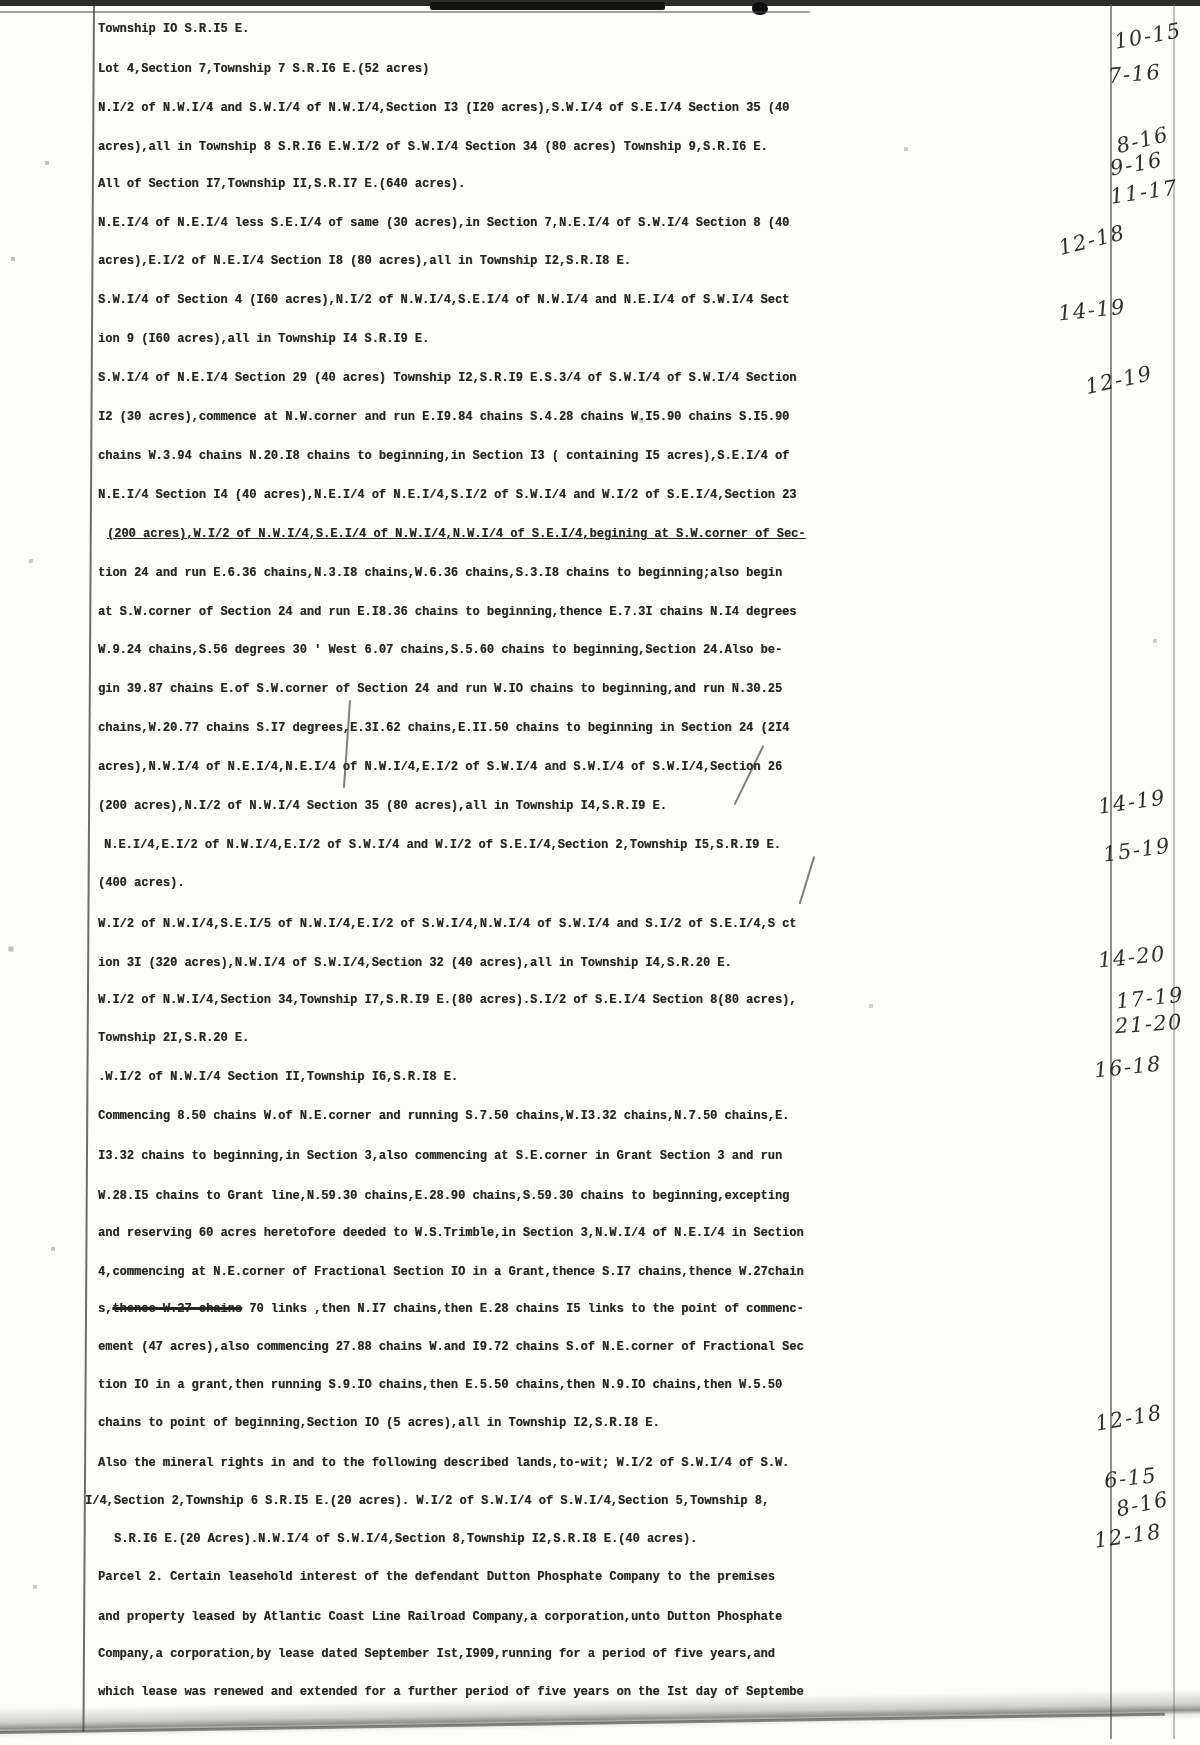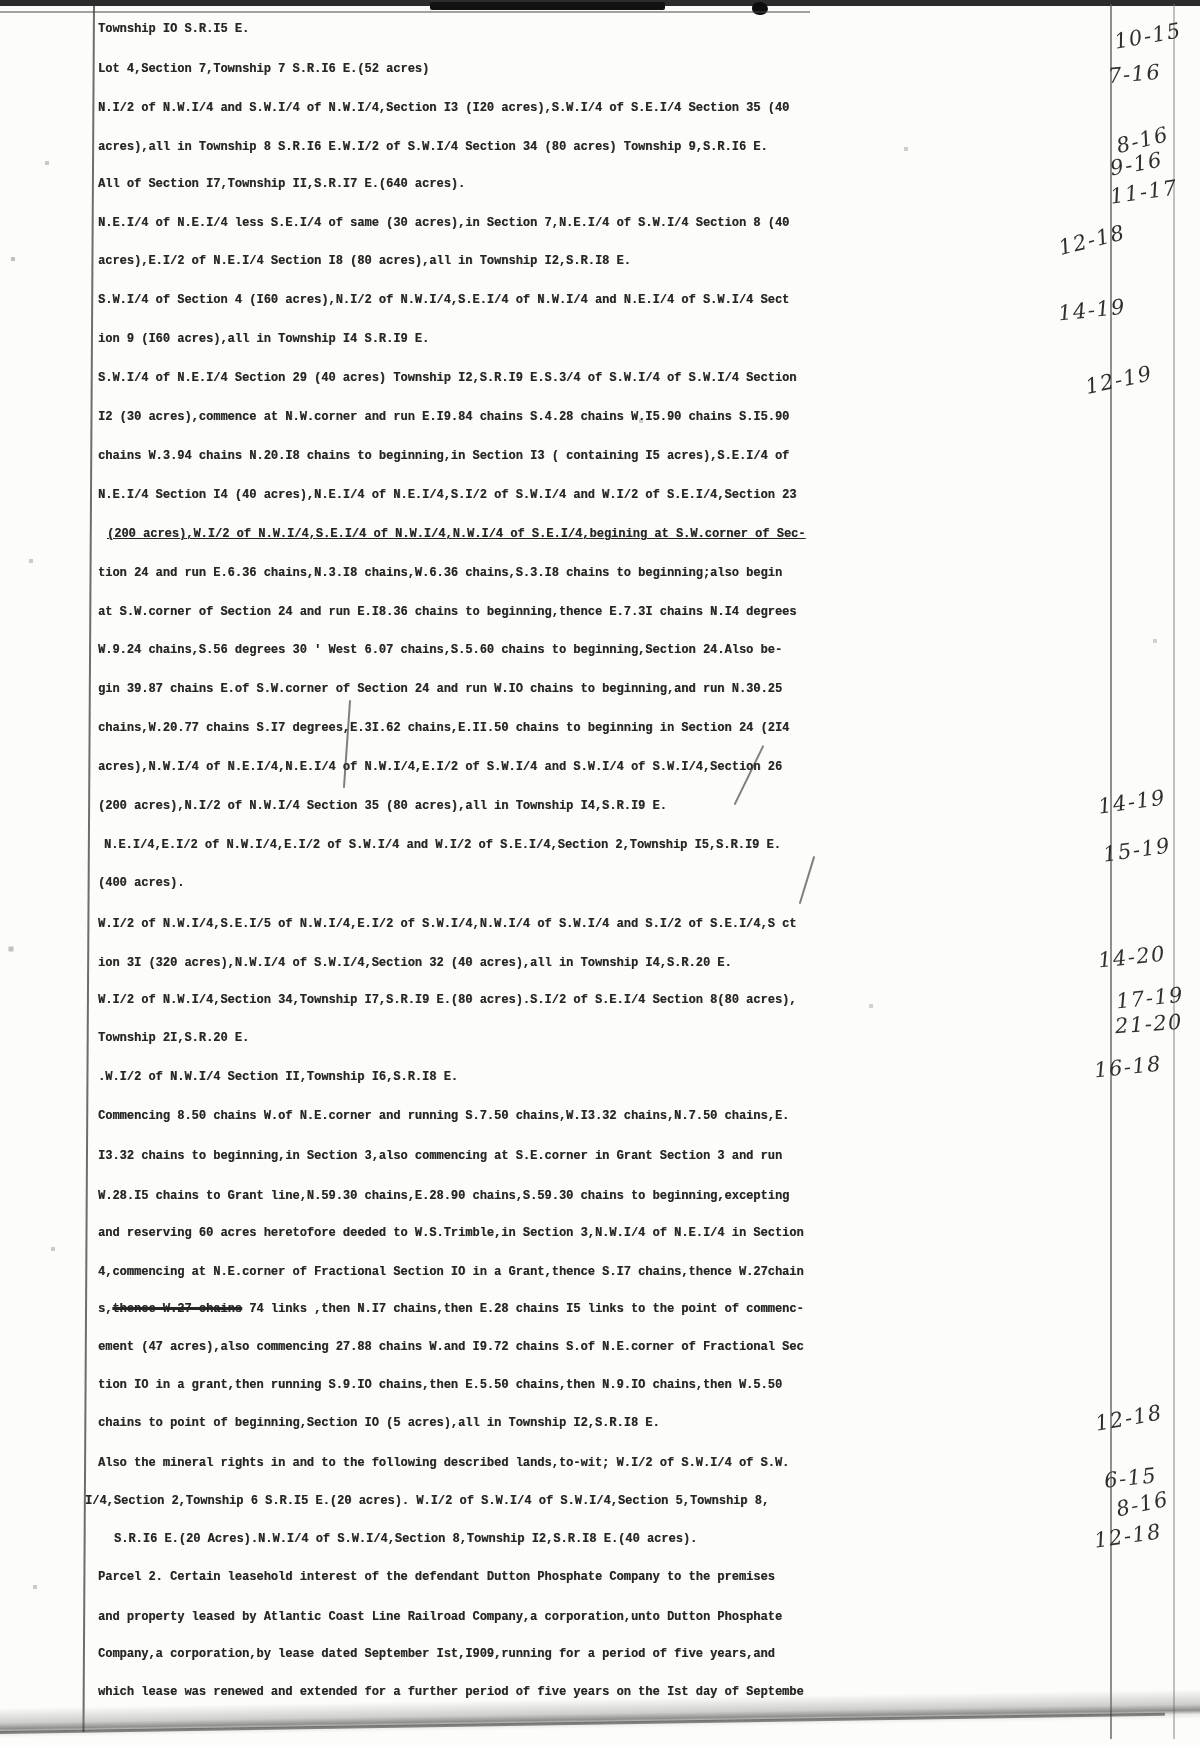--- a/index.html
+++ b/index.html
@@ -133,21 +133,21 @@
       <div class="doc-line" style="top: 915px; left: 98px;"><span>W.I/2 of N.W.I/4,S.E.I/5 of N.W.I/4,E.I/2 of S.W.I/4,N.W.I/4 of S.W.I/4 and S.I/2 of S.E.I/4,S ct</span></div>
       <div class="doc-line" style="top: 954px; left: 98px;"><span>ion 3I (320 acres),N.W.I/4 of S.W.I/4,Section 32 (40 acres),all in Township I4,S.R.20 E.</span></div>
       <div class="doc-line" style="top: 991px; left: 98px;"><span>W.I/2 of N.W.I/4,Section 34,Township I7,S.R.I9 E.(80 acres).S.I/2 of S.E.I/4 Section 8(80 acres),</span></div>
       <div class="doc-line" style="top: 1029px; left: 98px;"><span>Township 2I,S.R.20 E.</span></div>
       <div class="doc-line" style="top: 1068px; left: 98px;"><span>.W.I/2 of N.W.I/4 Section II,Township I6,S.R.I8 E.</span></div>
       <div class="doc-line" style="top: 1107px; left: 98px;"><span>Commencing 8.50 chains W.of N.E.corner and running S.7.50 chains,W.I3.32 chains,N.7.50 chains,E.</span></div>
       <div class="doc-line" style="top: 1147px; left: 98px;"><span>I3.32 chains to beginning,in Section 3,also commencing at S.E.corner in Grant Section 3 and run</span></div>
       <div class="doc-line" style="top: 1187px; left: 98px;"><span>W.28.I5 chains to Grant line,N.59.30 chains,E.28.90 chains,S.59.30 chains to beginning,excepting</span></div>
       <div class="doc-line" style="top: 1224px; left: 98px;"><span>and reserving 60 acres heretofore deeded to W.S.Trimble,in Section 3,N.W.I/4 of N.E.I/4 in Section</span></div>
       <div class="doc-line" style="top: 1263px; left: 98px;"><span>4,commencing at N.E.corner of Fractional Section IO in a Grant,thence S.I7 chains,thence W.27chain</span></div>
-      <div class="doc-line" style="top: 1300px; left: 98px;"><span>s,</span><span class="strike">thence W.27 chains</span><span> 74 links ,then N.I7 chains,then E.28 chains I5 links to the point of commenc-</span></div>
+      <div class="doc-line" style="top: 1300px; left: 98px;"><span>s,</span><span class="strike">thence W.27 chains</span><span> 70 links ,then N.I7 chains,then E.28 chains I5 links to the point of commenc-</span></div>
       <div class="doc-line" style="top: 1338px; left: 98px;"><span>ement (47 acres),also commencing 27.88 chains W.and I9.72 chains S.of N.E.corner of Fractional Sec</span></div>
       <div class="doc-line" style="top: 1376px; left: 98px;"><span>tion IO in a grant,then running S.9.IO chains,then E.5.50 chains,then N.9.IO chains,then W.5.50</span></div>
       <div class="doc-line" style="top: 1414px; left: 98px;"><span>chains to point of beginning,Section IO (5 acres),all in Township I2,S.R.I8 E.</span></div>
       <div class="doc-line" style="top: 1454px; left: 98px;"><span>Also the mineral rights in and to the following described lands,to-wit; W.I/2 of S.W.I/4 of S.W.</span></div>
       <div class="doc-line" style="top: 1492px; left: 85px;"><span>I/4,Section 2,Township 6 S.R.I5 E.(20 acres). W.I/2 of S.W.I/4 of S.W.I/4,Section 5,Township 8,</span></div>
       <div class="doc-line" style="top: 1530px; left: 114px;"><span>S.R.I6 E.(20 Acres).N.W.I/4 of S.W.I/4,Section 8,Township I2,S.R.I8 E.(40 acres).</span></div>
       <div class="doc-line" style="top: 1568px; left: 98px;"><span>Parcel 2. Certain leasehold interest of the defendant Dutton Phosphate Company to the premises</span></div>
       <div class="doc-line" style="top: 1608px; left: 98px;"><span>and property leased by Atlantic Coast Line Railroad Company,a corporation,unto Dutton Phosphate</span></div>
       <div class="doc-line" style="top: 1645px; left: 98px;"><span>Company,a corporation,by lease dated September Ist,I909,running for a period of five years,and</span></div>
       <div class="doc-line" style="top: 1683px; left: 98px;"><span>which lease was renewed and extended for a further period of five years on the Ist day of Septembe</span></div>

